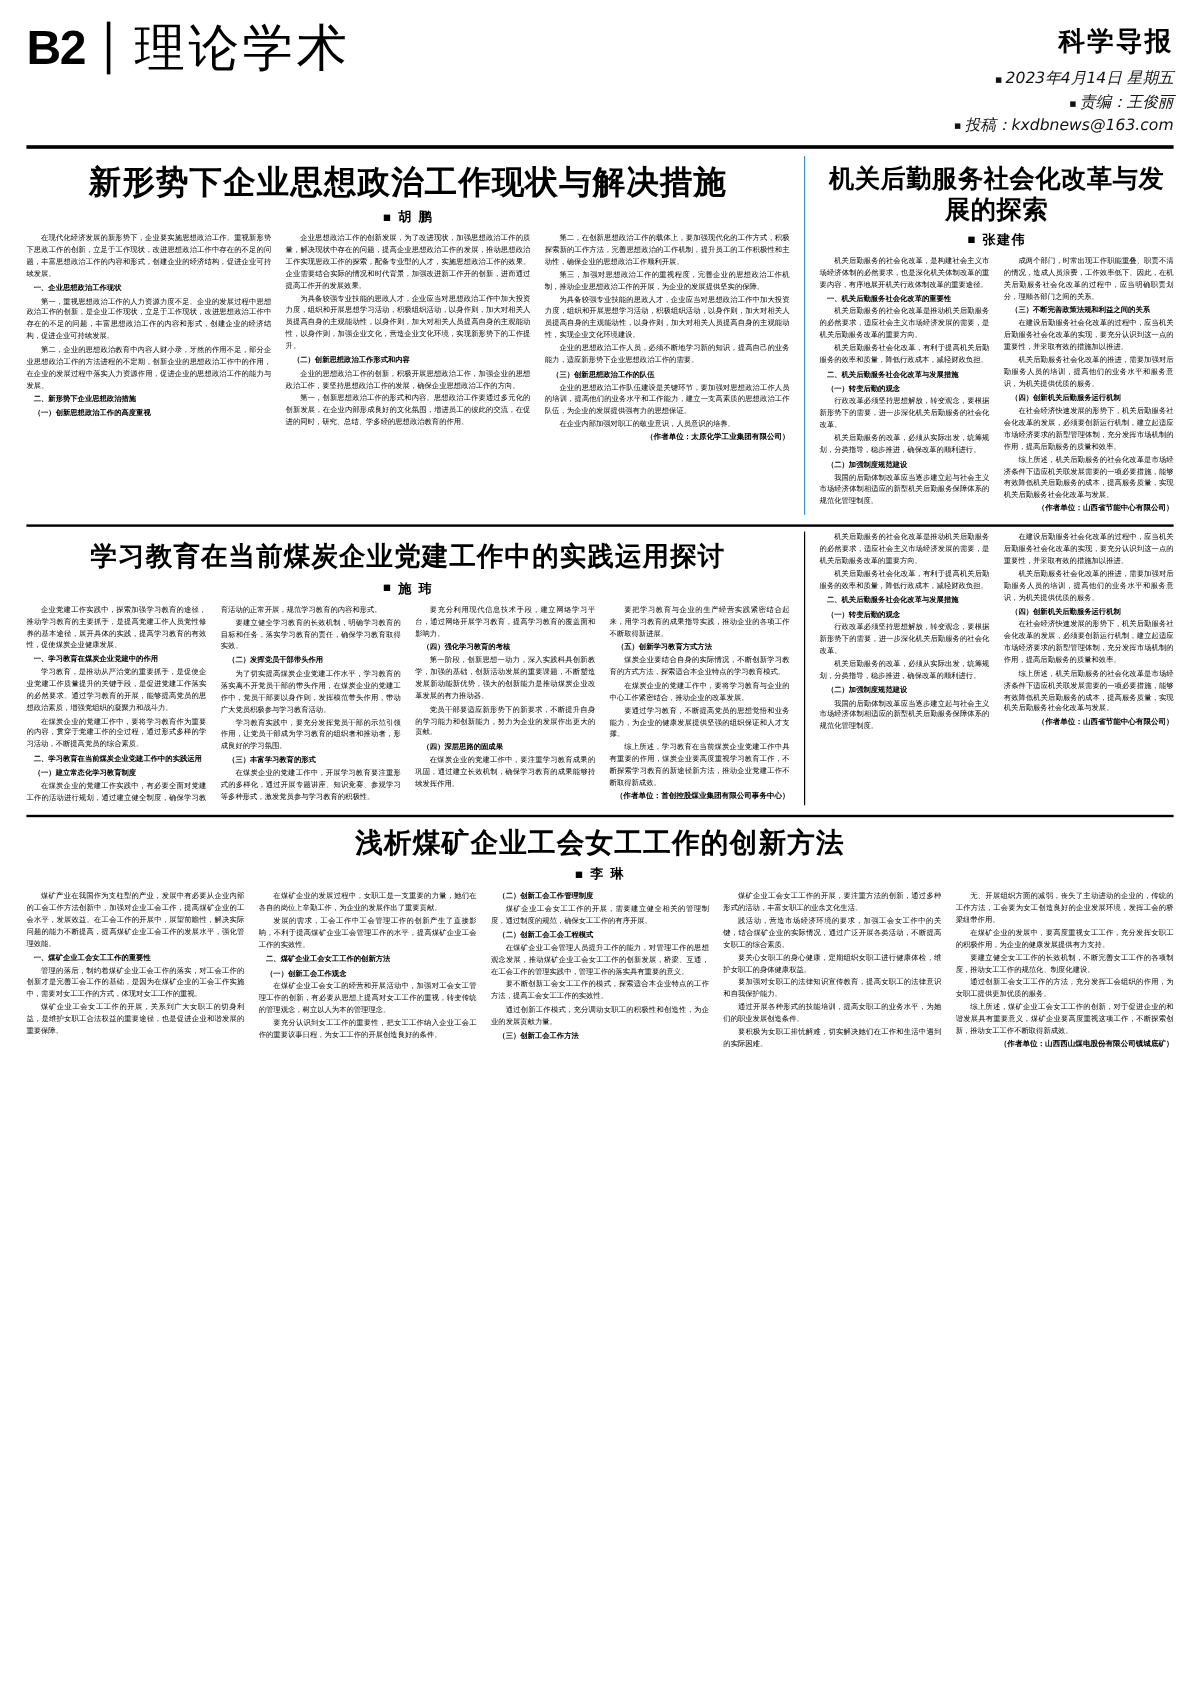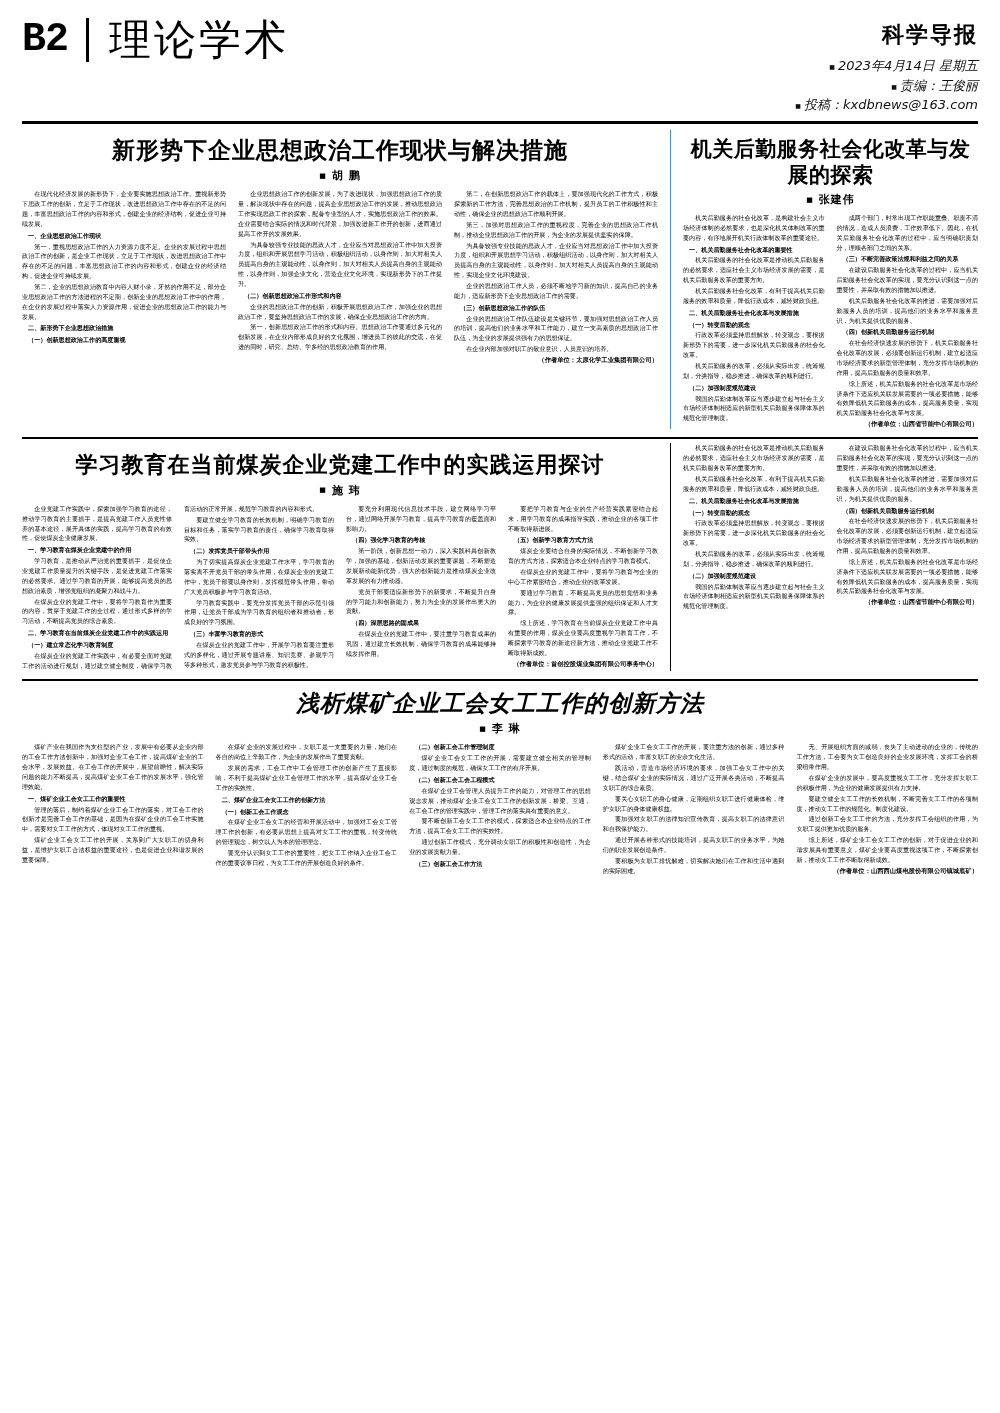--- a/index.html
+++ b/index.html
@@ -27,21 +27,21 @@
     justify-content: space-between;
     border-bottom: 3px solid #000;
     padding-bottom: 6px;
   }
   .mast-left {
     display: flex;
     align-items: center;
     gap: 10px;
   }
   .page-num {
-    font-family: Liberation Mono, monospace;
+    font-family: Liberation Sans, sans-serif;
     font-size: 40px;
     font-weight: bold;
     letter-spacing: -1px;
     line-height: 1;
     padding-right: 8px;
   }
   .mast-divider {
     width: 3px;
     height: 44px;
     background: #000;
@@ -78,24 +78,24 @@
     margin-right: 3px;
     vertical-align: 1px;
   }
 
   .headline {
     text-align: center;
     font-family: "DejaVu Serif", "Liberation Serif", serif;
     font-weight: bold;
     line-height: 1.25;
   }
-  .h-main { font-size: 23px; letter-spacing: 1px; margin: 6px 0 4px 0; }
+  .h-main { font-size: 27px; letter-spacing: 1px; margin: 6px 0 4px 0; }
   .h-right { font-size: 21px; letter-spacing: 0.5px; margin: 6px 0 4px 0; }
   .h-mid { font-size: 22px; letter-spacing: 1px; margin: 8px 0 4px 0; }
-  .h-bottom { font-size: 23px; letter-spacing: 1px; margin: 8px 0 4px 0; font-style: italic; }
+  .h-bottom { font-size: 23px; letter-spacing: 1px; margin: 8px 0 4px 0; }
 
   .byline {
     text-align: center;
     font-size: 11px;
     font-weight: bold;
     margin: 2px 0 6px 0;
     letter-spacing: 1px;
   }
   .byline::before {
     content: "\25A0";

